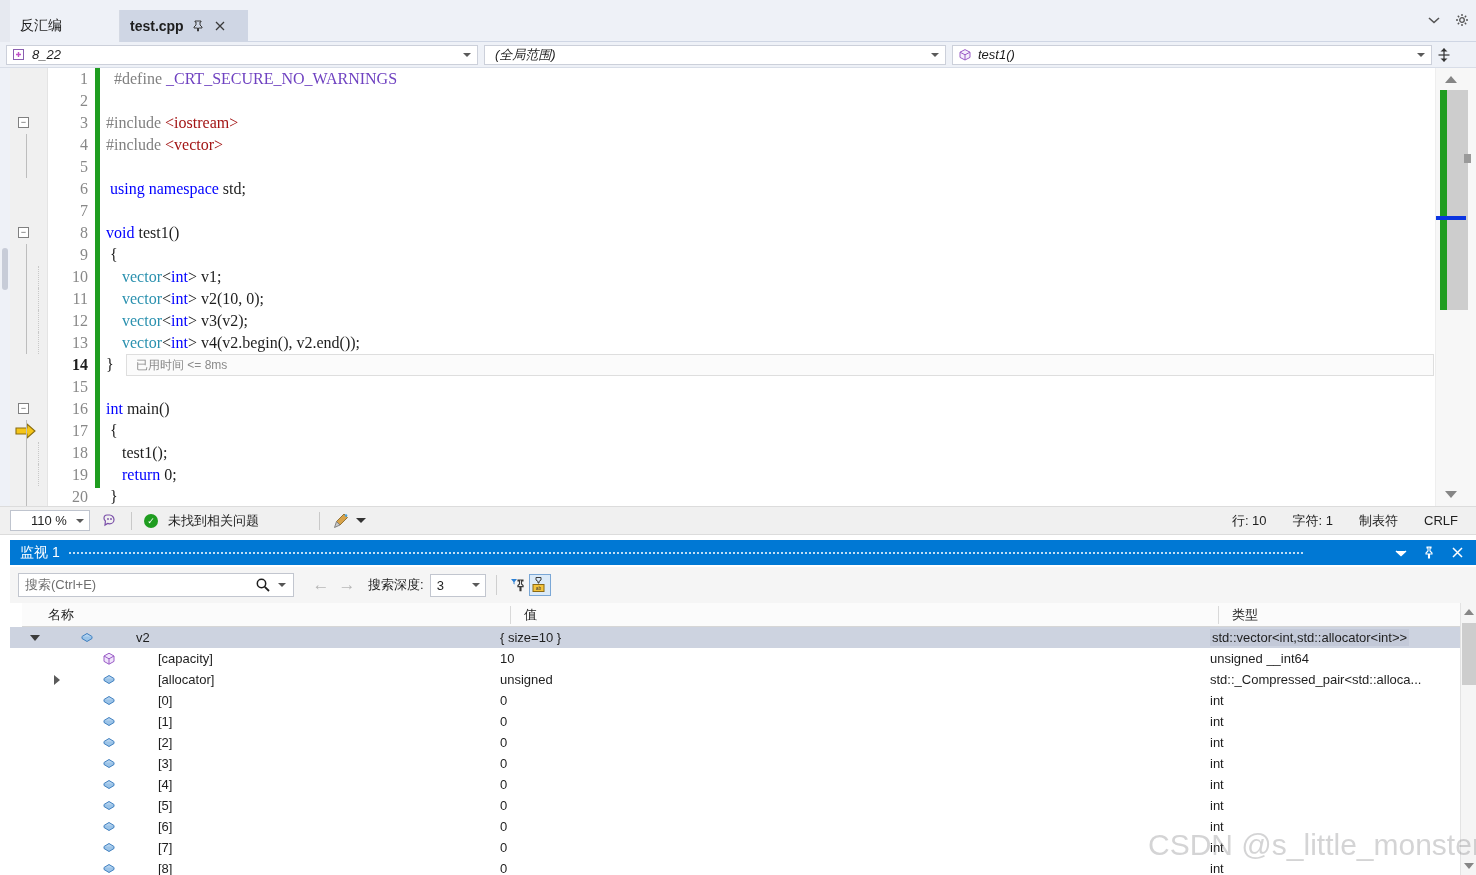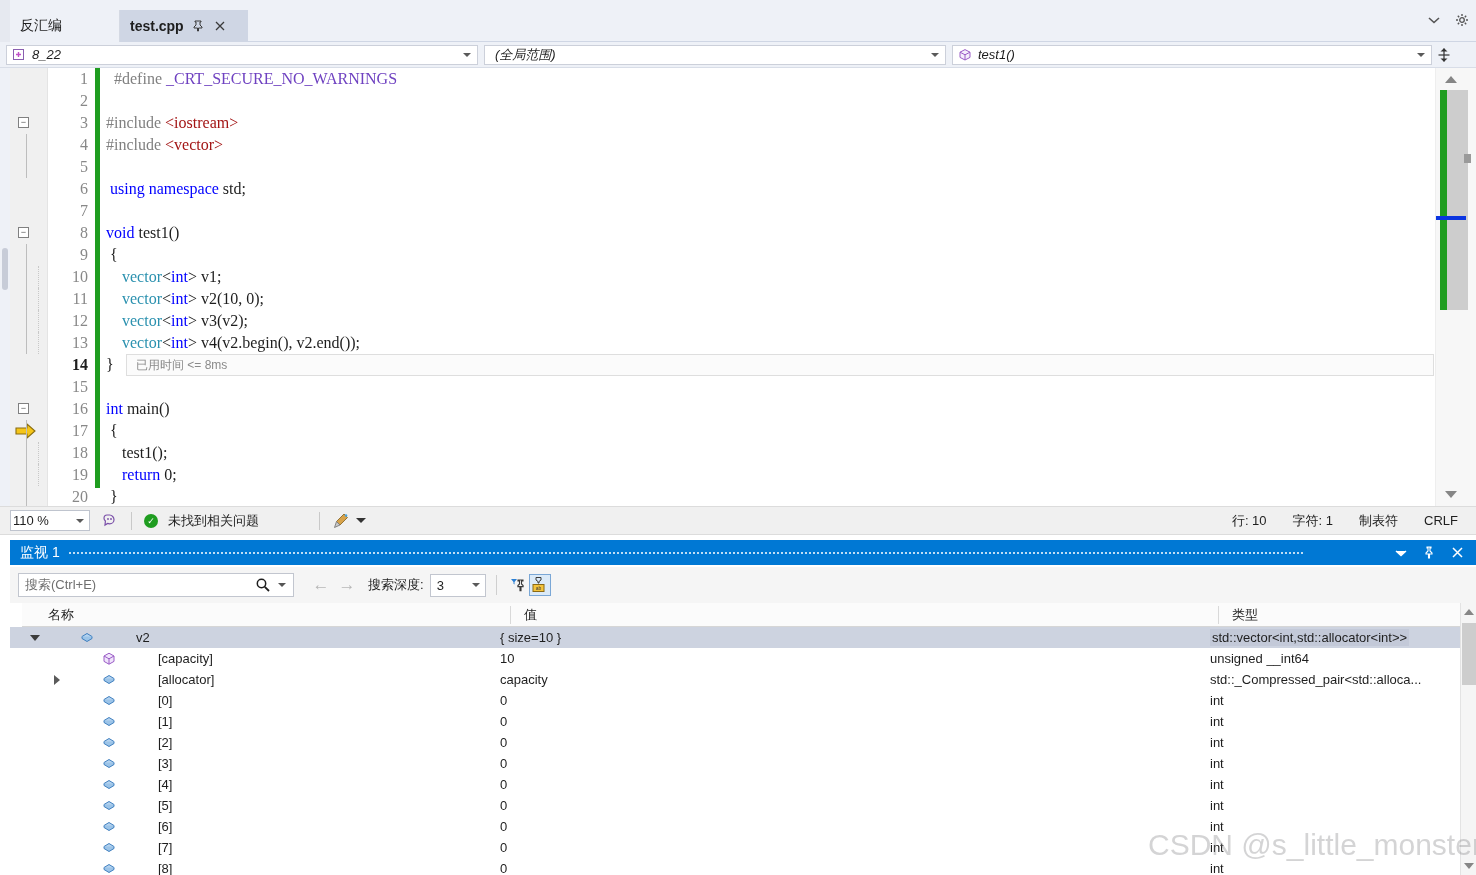--- a/index.html
+++ b/index.html
@@ -158,21 +158,21 @@
   .ed-scroll .graysq { position:absolute; left:28px; top:86px; width:7px; height:9px; background:#9a9a9a;}
 
   
   .edstatus {
     position: absolute; left: 0; top: 506px; width: 1476px; height: 29px;
     background: #f0f0f0; border-top: 1px solid #dcdcdc; border-bottom:1px solid #dcdcdc;
     display: flex; align-items: center; font-size: 13px; color:#1e1e1e;
   }
   .zoom-combo {
     margin-left: 10px; width: 80px; height: 21px; background:#fff; border:1px solid #bfc4ce;
-    display:flex; align-items:center; position: relative; font-size: 13px; padding-left:2px; cursor: default;
+    display:flex; align-items:center; position: relative; font-size: 13px; padding-left:20px; cursor: default;
   }
   .zoom-combo .cb-arrow {
     position:absolute; right:5px; top:50%; transform:translateY(-50%);
     width:0;height:0;border-left:4px solid transparent;border-right:4px solid transparent;border-top:4px solid #5a5a5a;
   }
   .sep-v { width:1px; height:18px; background:#c9c9c9; margin: 0 12px; }
   .status-ok-dot {
     width:14px;height:14px;border-radius:50%;background:#1f9d20;
     display:flex;align-items:center;justify-content:center;color:#fff;font-size:9px;
   }
@@ -556,21 +556,21 @@
                 <span class="tri-right"></span>
               </span>
               <span class="vicon">
                 <svg width="16" height="16" viewBox="0 0 16 16">
                   <path d="M3 6.5 L8 3.5 L13 6.5 L8 9.5 Z" fill="#b6d4f0" stroke="#3f7fbf" stroke-width="1"></path>
                   <path d="M3 6.5 L3 8.5 L8 11.5 L13 8.5 L13 6.5" fill="#9cc4e8" stroke="#3f7fbf" stroke-width="1"></path>
                 </svg>
               </span>
               <span>[allocator]</span>
             </div>
-            <div class="cell-val">capacity</div>
+            <div class="cell-val">unsigned</div>
             <div class="cell-type">std::_Compressed_pair&lt;std::alloca...</div>
           </div>
           <div class="row">
             <div class="cell-name" style="left: 40px;">
               <span class="expander"></span>
               <span class="vicon">
                 <svg width="16" height="16" viewBox="0 0 16 16">
                   <path d="M3 6.5 L8 3.5 L13 6.5 L8 9.5 Z" fill="#b6d4f0" stroke="#3f7fbf" stroke-width="1"></path>
                   <path d="M3 6.5 L3 8.5 L8 11.5 L13 8.5 L13 6.5" fill="#9cc4e8" stroke="#3f7fbf" stroke-width="1"></path>
                 </svg>

